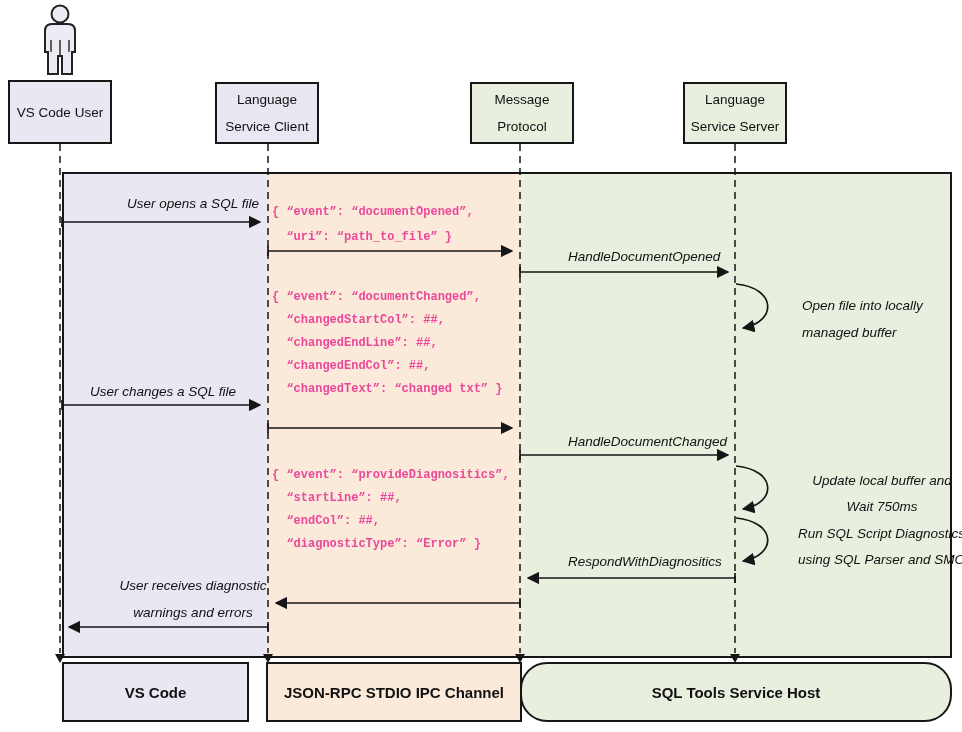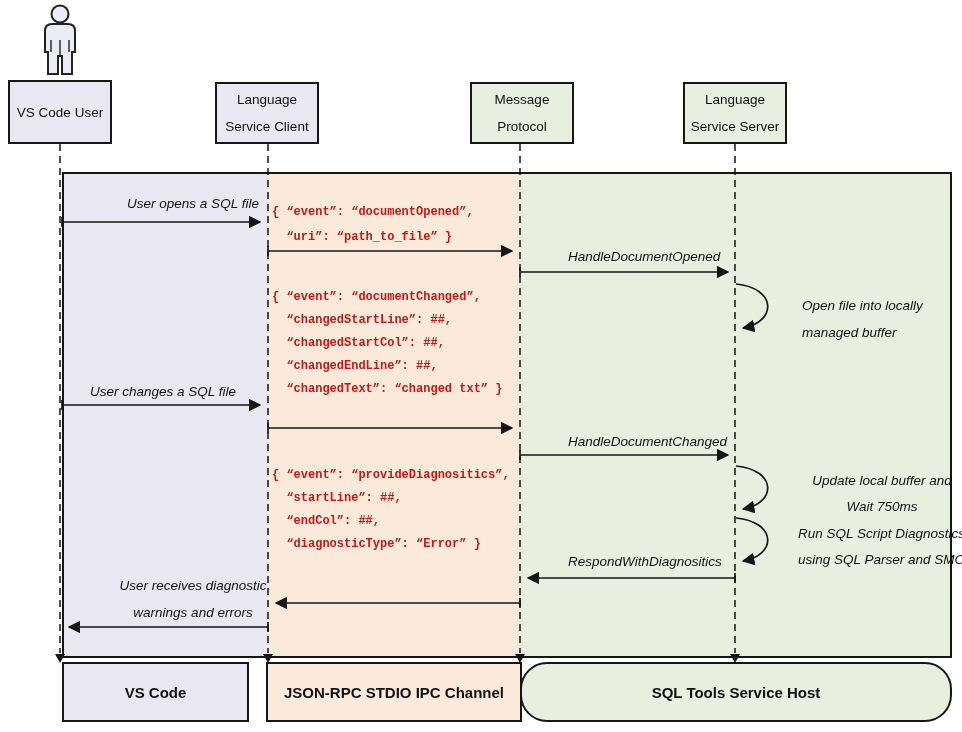--- a/index.html
+++ b/index.html
@@ -45,21 +45,21 @@
   #note-open-file{left:774px; top:292px; line-height:27px;}
   #lbl-user-changes{left:62px; top:384px; width:206px; text-align:left;}
   #lbl-handle-changed{left:540px; top:434px;}
   #note-update-buffer{left:770px; top:468px; width:168px; line-height:26px; text-align:center; white-space:normal;}
   #note-run-diag{left:770px; top:521px; line-height:26px;}
   #lbl-respond{left:540px; top:554px;}
   #note-user-receives{left:62px; top:572px; width:206px; line-height:27px; text-align:center; white-space:normal;}
 
   
   .jsonblk{position:absolute; z-index:4; font-family:"Liberation Mono", monospace;
-           font-weight:bold; font-size:12px; color:#b91c1c;}
+           font-weight:bold; font-size:12px; color:#ec4899;}
   .jsonblk div{white-space:pre;}
   #json-opened{left:272px; top:200px; line-height:25px;}
   #json-changed{left:272px; top:286px; line-height:23px;}
   #json-diag{left:272px; top:464px; line-height:23px;}
 </style>
 </head>
 <body>
 
 <div class="canvas">
 
@@ -163,23 +163,23 @@
     <div>User receives diagnostic</div>
     <div>warnings and errors</div>
   </div>
 
   <div class="jsonblk" id="json-opened">
     <div>{ “event”: “documentOpened”,</div>
     <div>  “uri”: “path_to_file” }</div>
   </div>
   <div class="jsonblk" id="json-changed">
     <div>{ “event”: “documentChanged”,</div>
-    <div>  “changedStartLine”: ##,</div>
     <div>  “changedStartCol”: ##,</div>
     <div>  “changedEndLine”: ##,</div>
+    <div>  “changedEndCol”: ##,</div>
     <div>  “changedText”: “changed txt” }</div>
   </div>
   <div class="jsonblk" id="json-diag">
     <div>{ “event”: “provideDiagnositics”,</div>
     <div>  “startLine”: ##,</div>
     <div>  “endCol”: ##,</div>
     <div>  “diagnosticType”: “Error” }</div>
   </div>
 
   <div class="fbox" id="foot-vscode">

